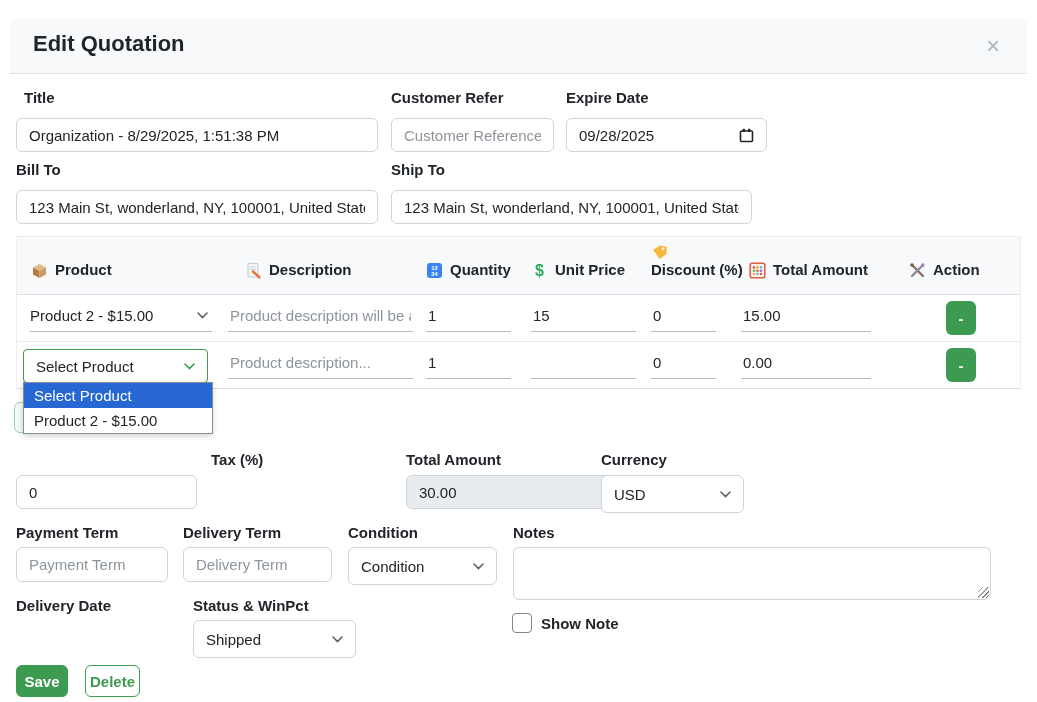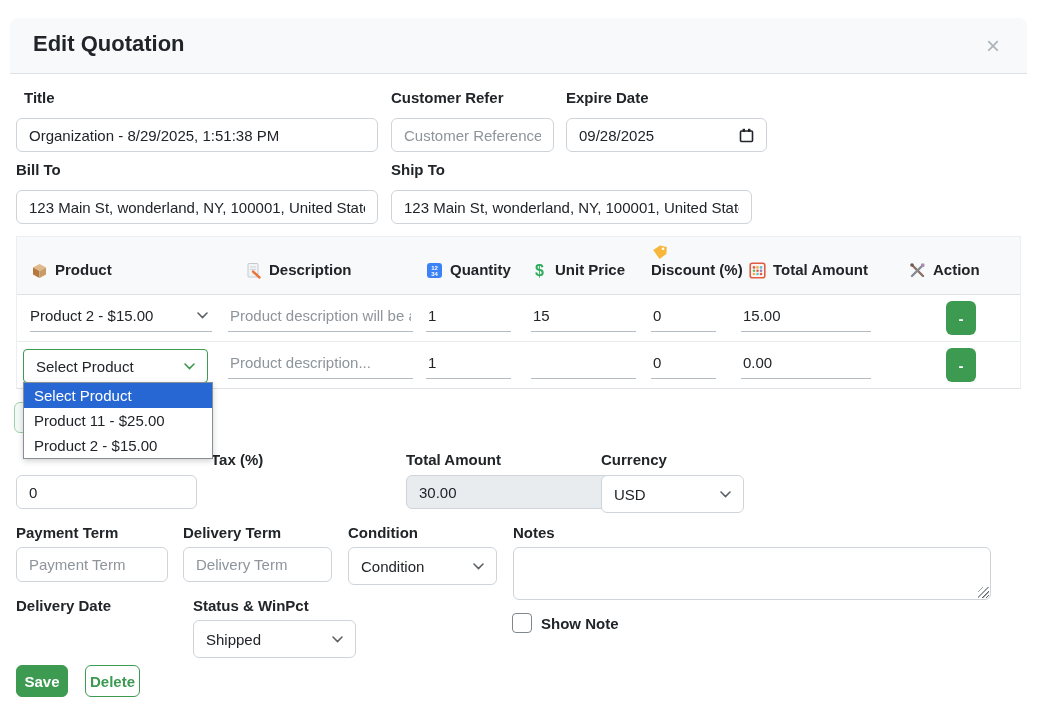--- a/index.html
+++ b/index.html
@@ -202,21 +202,20 @@
     <span class="txt">Select Product</span>
     <svg width="11" height="7" viewBox="0 0 11 7">
       <path d="M1 1 L5.5 5.5 L10 1" fill="none" stroke="#3d9a51" stroke-width="1.6" stroke-linecap="round"></path>
     </svg>
   </div>
 
   <button class="abs add-btn" style="left:14px; top:402px; width:120px; height:31px;"></button>
 
   <div class="abs dropdown" style="left:23px; top:382px; width:190px;">
     <div class="dd-opt hl">Select Product</div>
-    <div class="dd-opt">Product 11 - $25.00</div>
     <div class="dd-opt">Product 2 - $15.00</div>
   </div>
 
   <div class="abs lbl" style="left:16px; top:451px;margin-top:25px;">Freight</div>
   <input class="abs inp" style="left: 16px; top: 475px; width: 181px;" value="0">
 
   <div class="abs lbl" style="left:211px; top:451px;">Tax (%)</div>
 
   <div class="abs lbl" style="left:406px; top:451px;">Total Amount</div>
   <input class="abs inp readonly" style="left: 406px; top: 475px; width: 208px;" readonly="" value="30.00">

